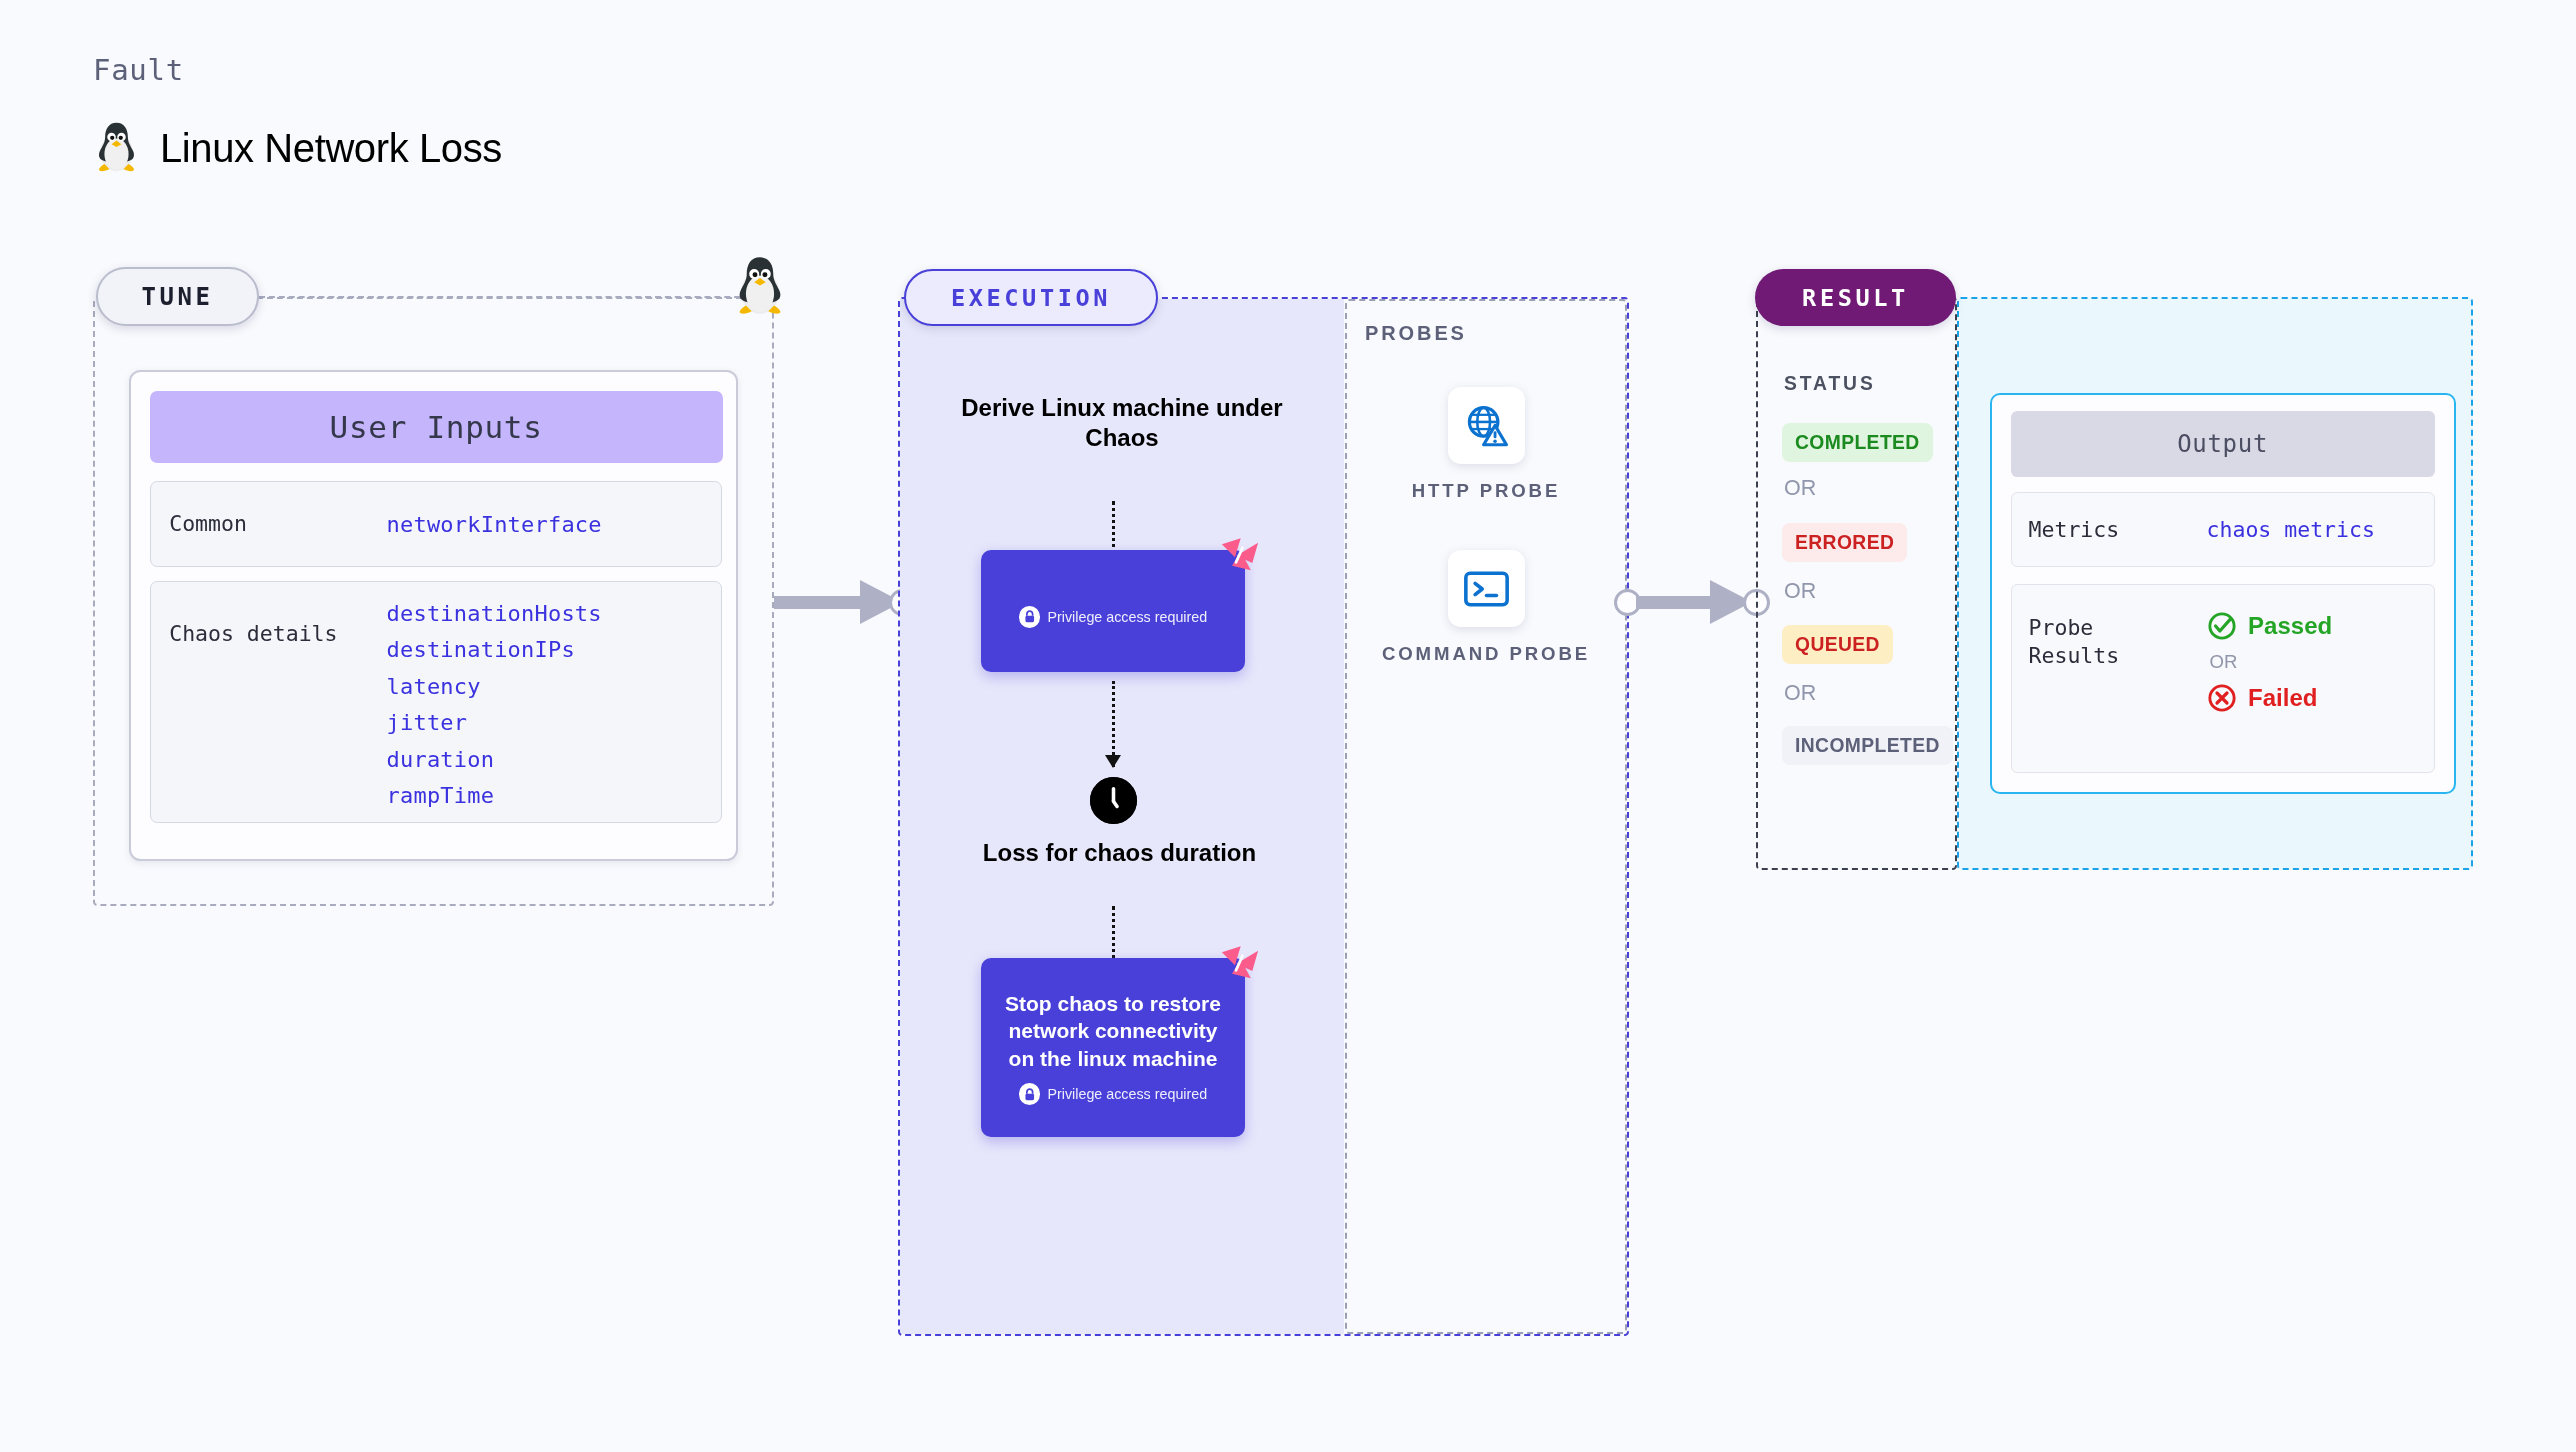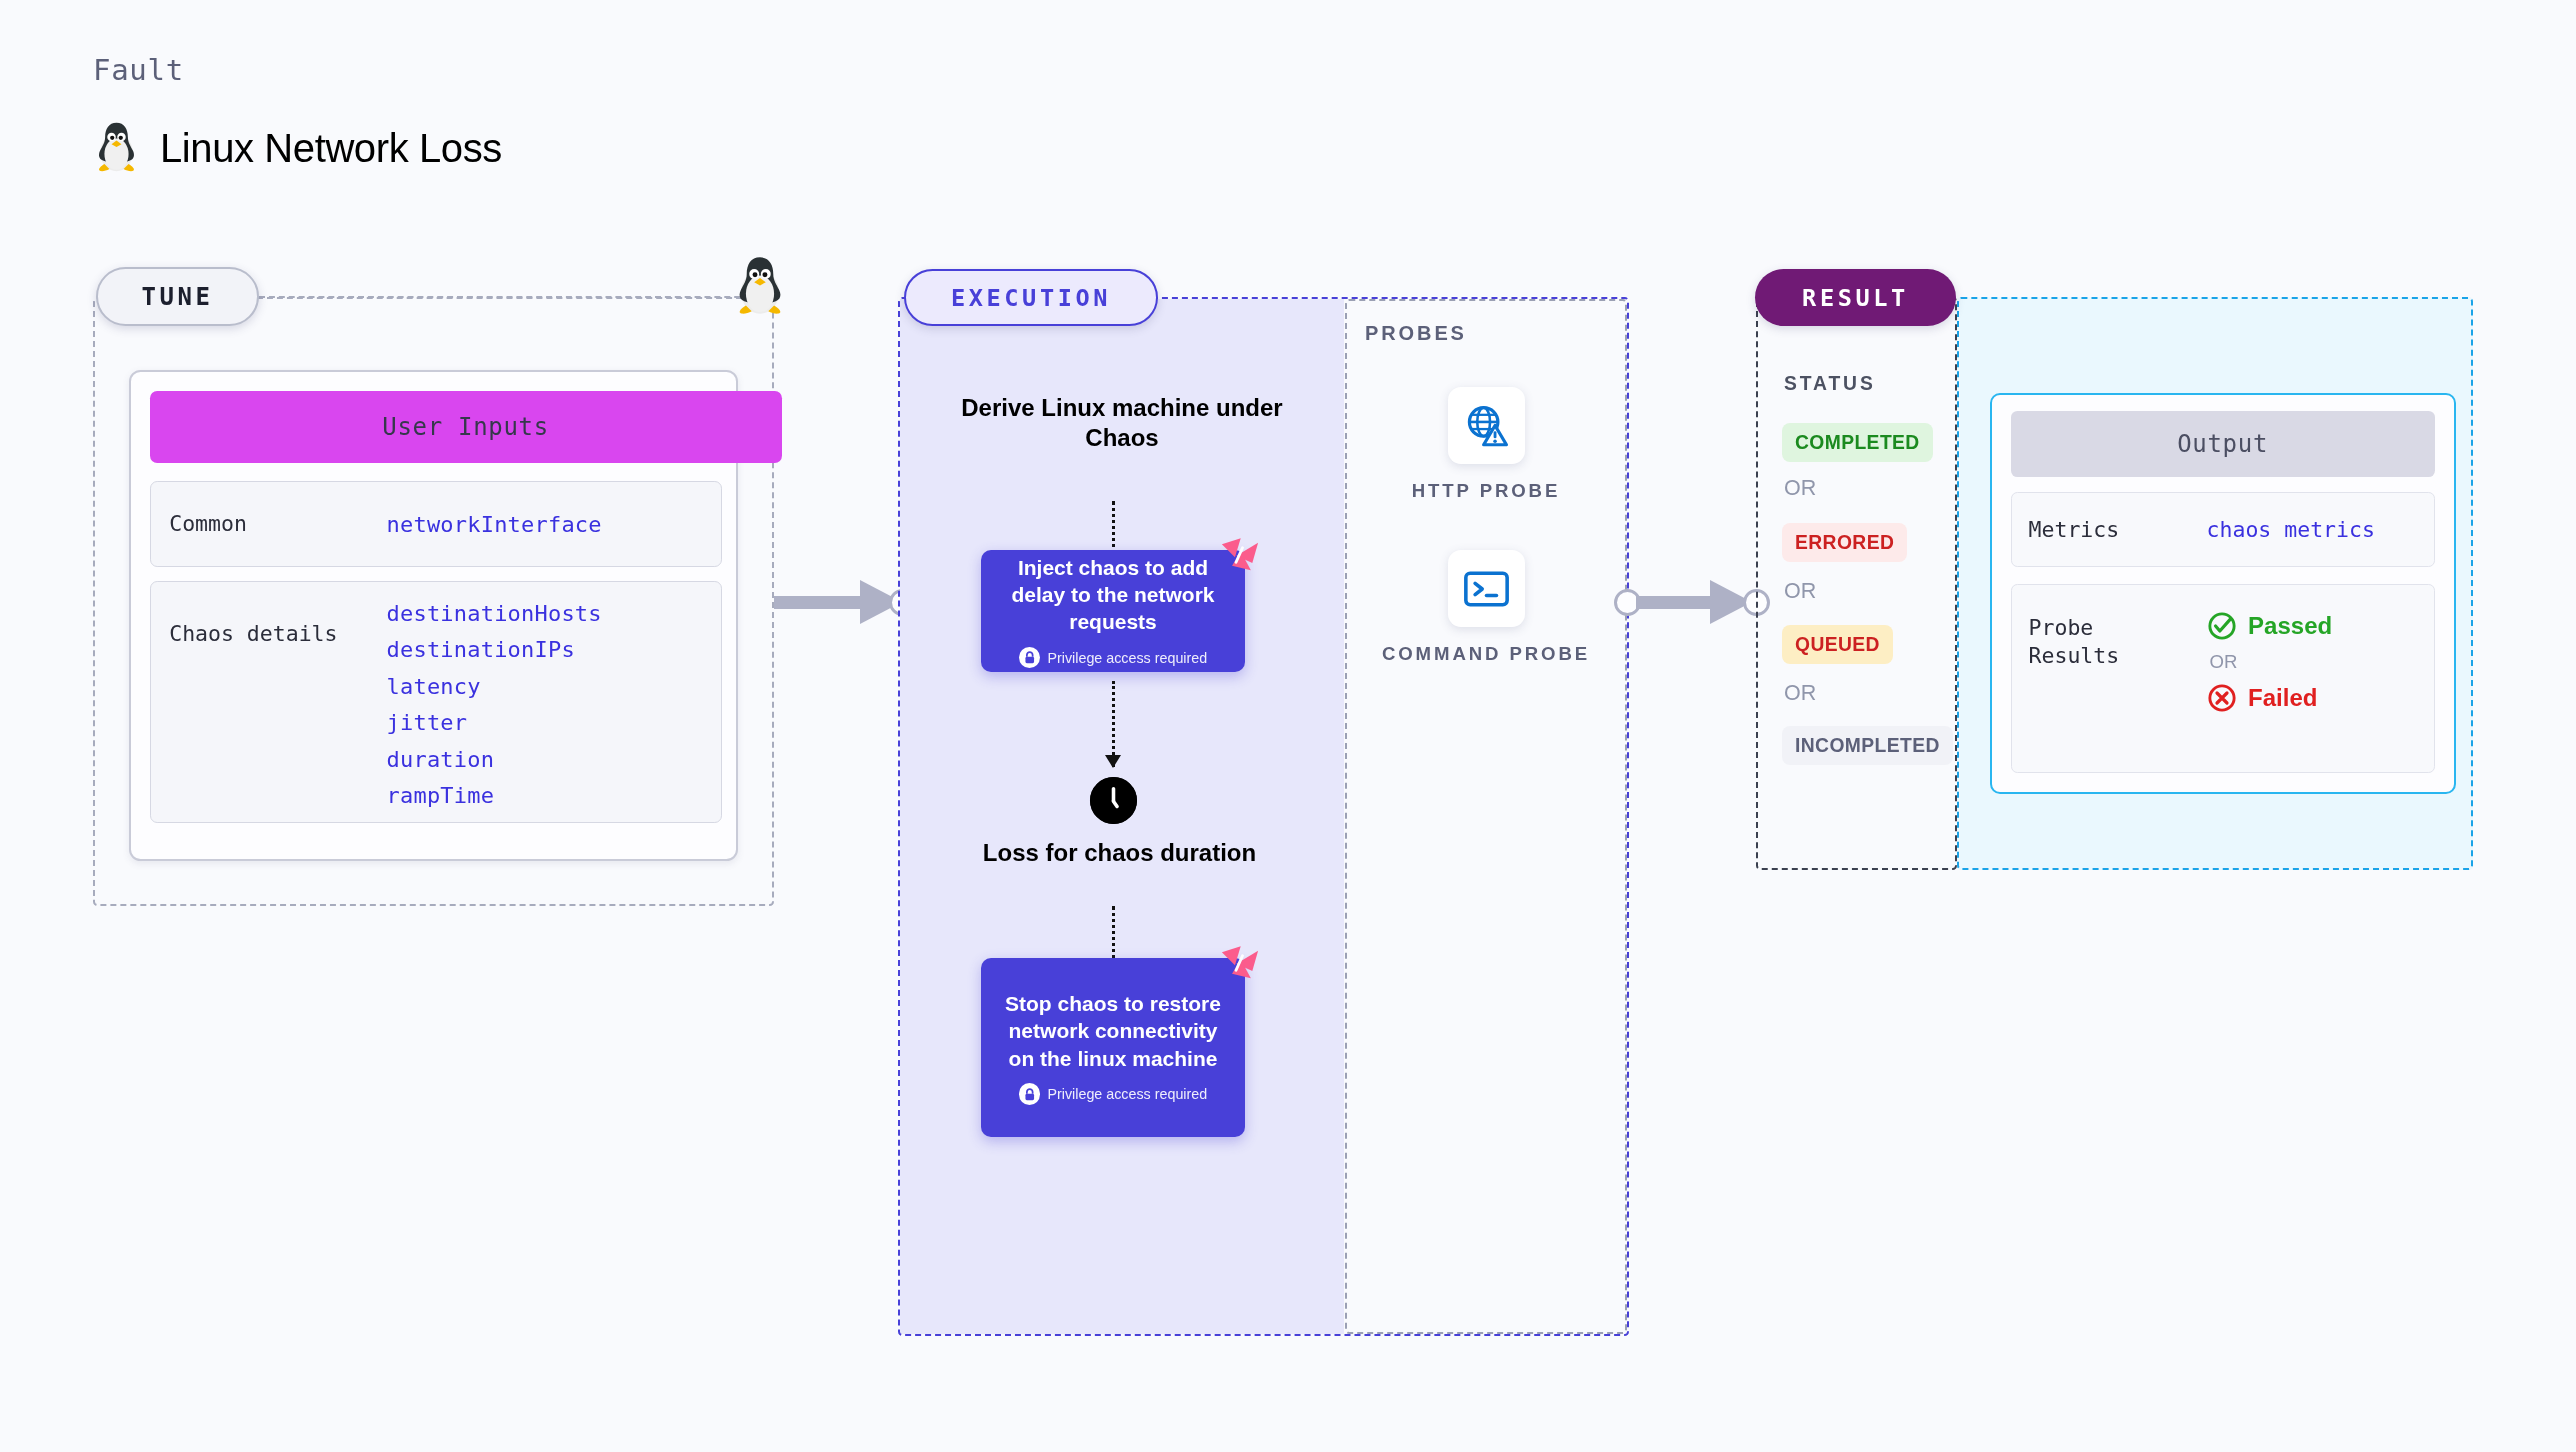--- a/index.html
+++ b/index.html
@@ -43,24 +43,24 @@
   #tune-pill {
     left: 96px; top: 267px; width: 163px; height: 59px;
     background: #f2f3f8; border: 2.1px solid #b9bdcc; color: #1c1f2e; font-size: 24px;
   }
   .card {
     position: absolute; background: #fdfdff; border: 2.1px solid #c9cbd8;
     border-radius: 11.5px; box-shadow: 0 2.1px 7.2px rgba(80,80,120,.10);
   }
   #user-input-card { left: 129px; top: 370px; width: 609px; height: 491px; }
   .ui-header {
-    position: absolute; left: 18.6px; top: 18.6px; width: 632px; height: 72px;
-    background: #d946ef; border-radius: 7.2px;
+    position: absolute; left: 18.6px; top: 18.6px; width: 573px; height: 72px;
+    background: #c4b5fd; border-radius: 7.2px;
     display: flex; align-items: center; justify-content: center;
-    font-size: 24px; color: #35384b; letter-spacing: 0.7px;
+    font-size: 31px; color: #35384b; letter-spacing: 0.7px;
   }
   .ui-row {
     position: absolute; left: 18.6px; background: #f5f6fa;
     border: 1.4px solid #d6d8e3; border-radius: 7.2px; width: 572px;
     display: flex; align-items: flex-start;
   }
   #row-common { top: 109px; height: 86px; align-items: center; }
   #row-chaos  { top: 209px; height: 242px; }
   .ui-key {
     font-size: 21.5px; color: #2b2d3a; padding-left: 18.6px; width: 236px; line-height: 1.25;
@@ -300,21 +300,20 @@
 
   <div class="chaos-node" style="left:981px; top:550px; width:264px; height:122px;">
     <div class="harness-mark">
       <svg width="42" height="42" viewBox="0 0 58 58">
         <path d="M4 14 L30 6 L22 32 Z" fill="#fb5c8c"></path>
         <path d="M54 12 L46 40 L24 30 Z" fill="#fb5c8c"></path>
         <path d="M18 44 L44 50 L30 24 Z" fill="#fb5c8c"></path>
         <rect x="26" y="16" width="4" height="26" rx="2" fill="#fdfdff" transform="rotate(24 28 29)"></rect>
       </svg>
     </div>
-    <div class="label">Inject chaos to add delay to the network requests</div>
     <div class="priv">
       <span class="lock-badge">
         <svg width="11.5" height="13" viewBox="0 0 16 18">
           <path d="M4 8V5.5a4 4 0 118 0V8" stroke="#4840d8" stroke-width="2.4" fill="none"></path>
           <rect x="2" y="8" width="12" height="9" rx="2" fill="#4840d8"></rect>
         </svg>
       </span>
       <span>Privilege access required</span>
     </div>
   </div>

